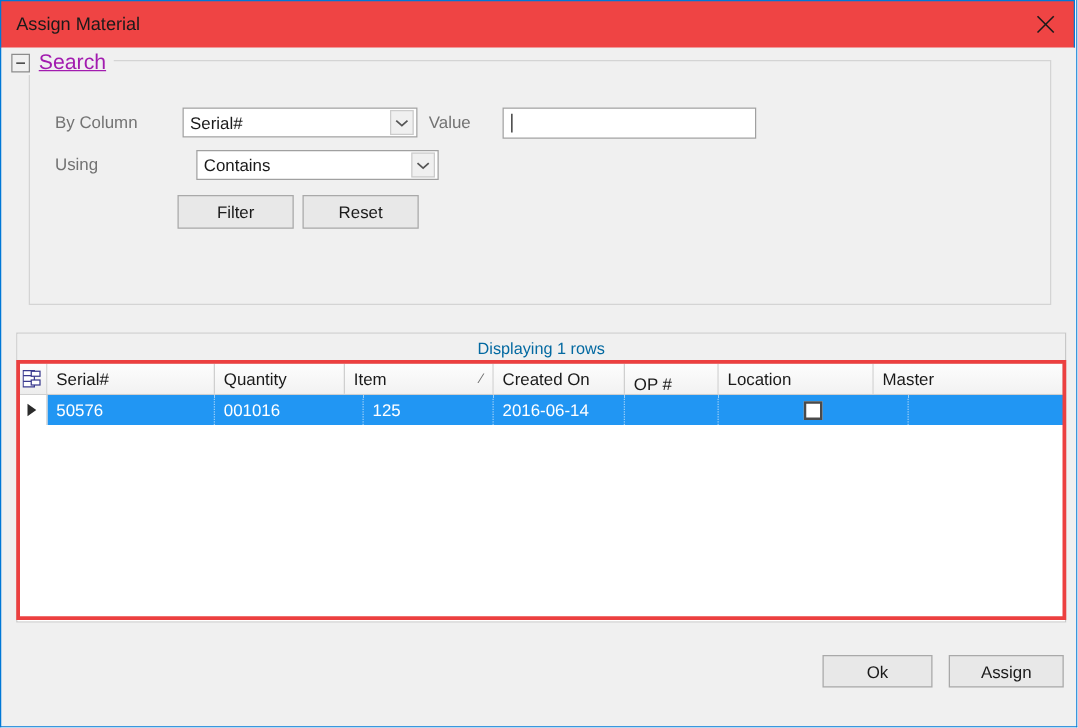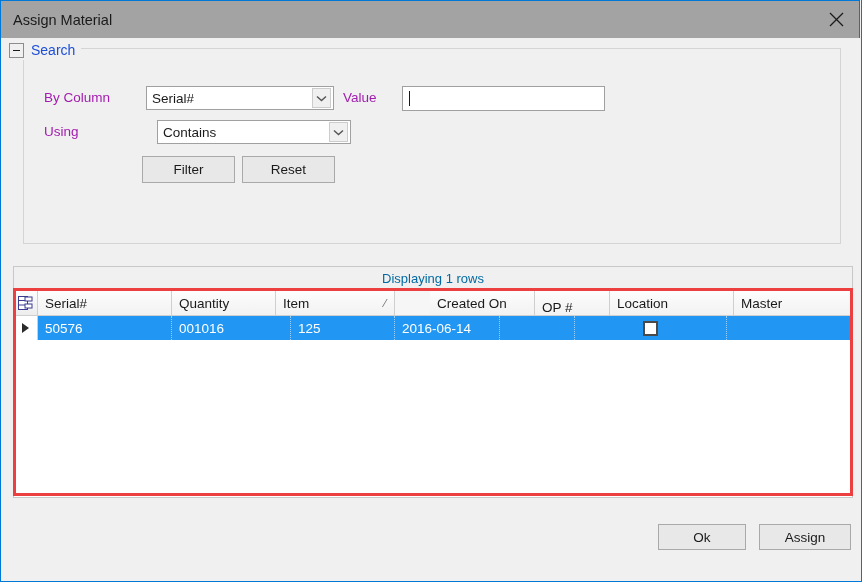--- a/index.html
+++ b/index.html
@@ -18,21 +18,21 @@
     background: #f0f0f0;
     border: 1px solid #0078d7;
     border-top: none;
   }
 
   
   #titlebar {
     position: absolute;
     left: 0; top: 0;
     width: 860px; height: 38px;
-    background: #a3a3a3;
+    background: #ef4444;
     border-top: 1px solid #0078d7;
     border-left: 1px solid #0078d7;
     border-right: 1px solid #0078d7;
     margin-left: -1px;
   }
   #title-text {
     position: absolute;
     left: 12px; top: 11px;
     font-size: 14.5px;
     color: #1a1a1a;
@@ -74,29 +74,30 @@
   }
   #collapse-box::before {
     content: "";
     position: absolute;
     left: 3px; top: 6px;
     width: 7px; height: 1px;
     background: #1a1a1a;
   }
   #search-legend-label {
     margin-left: 7px;
-    font-size: 14px;
-    color: #1d4ed8;
-    white-space: nowrap;
+    font-size: 17px;
+    color: #a21caf;
+    white-space: nowrap;
+    text-decoration: underline;
   }
 
   .field-label {
     position: absolute;
     font-size: 13.5px;
-    color: #a21caf;
+    color: #737373;
     white-space: nowrap;
   }
 
   
   .combo {
     position: absolute;
     height: 24px;
     background: #ffffff;
     border: 1px solid #a0a0a0;
     display: flex;
@@ -331,21 +332,21 @@
         <div class="hcell" style="width:134px;">
           <span>Serial#</span>
         </div>
         <div class="hcell" style="width:104px;">
           <span>Quantity</span>
         </div>
         <div class="hcell" style="width:119px;">
           <span>Item</span>
           <span class="sort-mark">⁄</span>
         </div>
-        <div class="hcell" style="width:105px;margin-left:35px;">
+        <div class="hcell" style="width:105px;">
           <span>Created On</span>
         </div>
         <div class="hcell" style="width:75px;align-items:flex-end;">
           <span>OP #</span>
         </div>
         <div class="hcell" style="width:124px;">
           <span>Location</span>
         </div>
         <div class="hcell" style="width:152px;">
           <span>Master</span>

